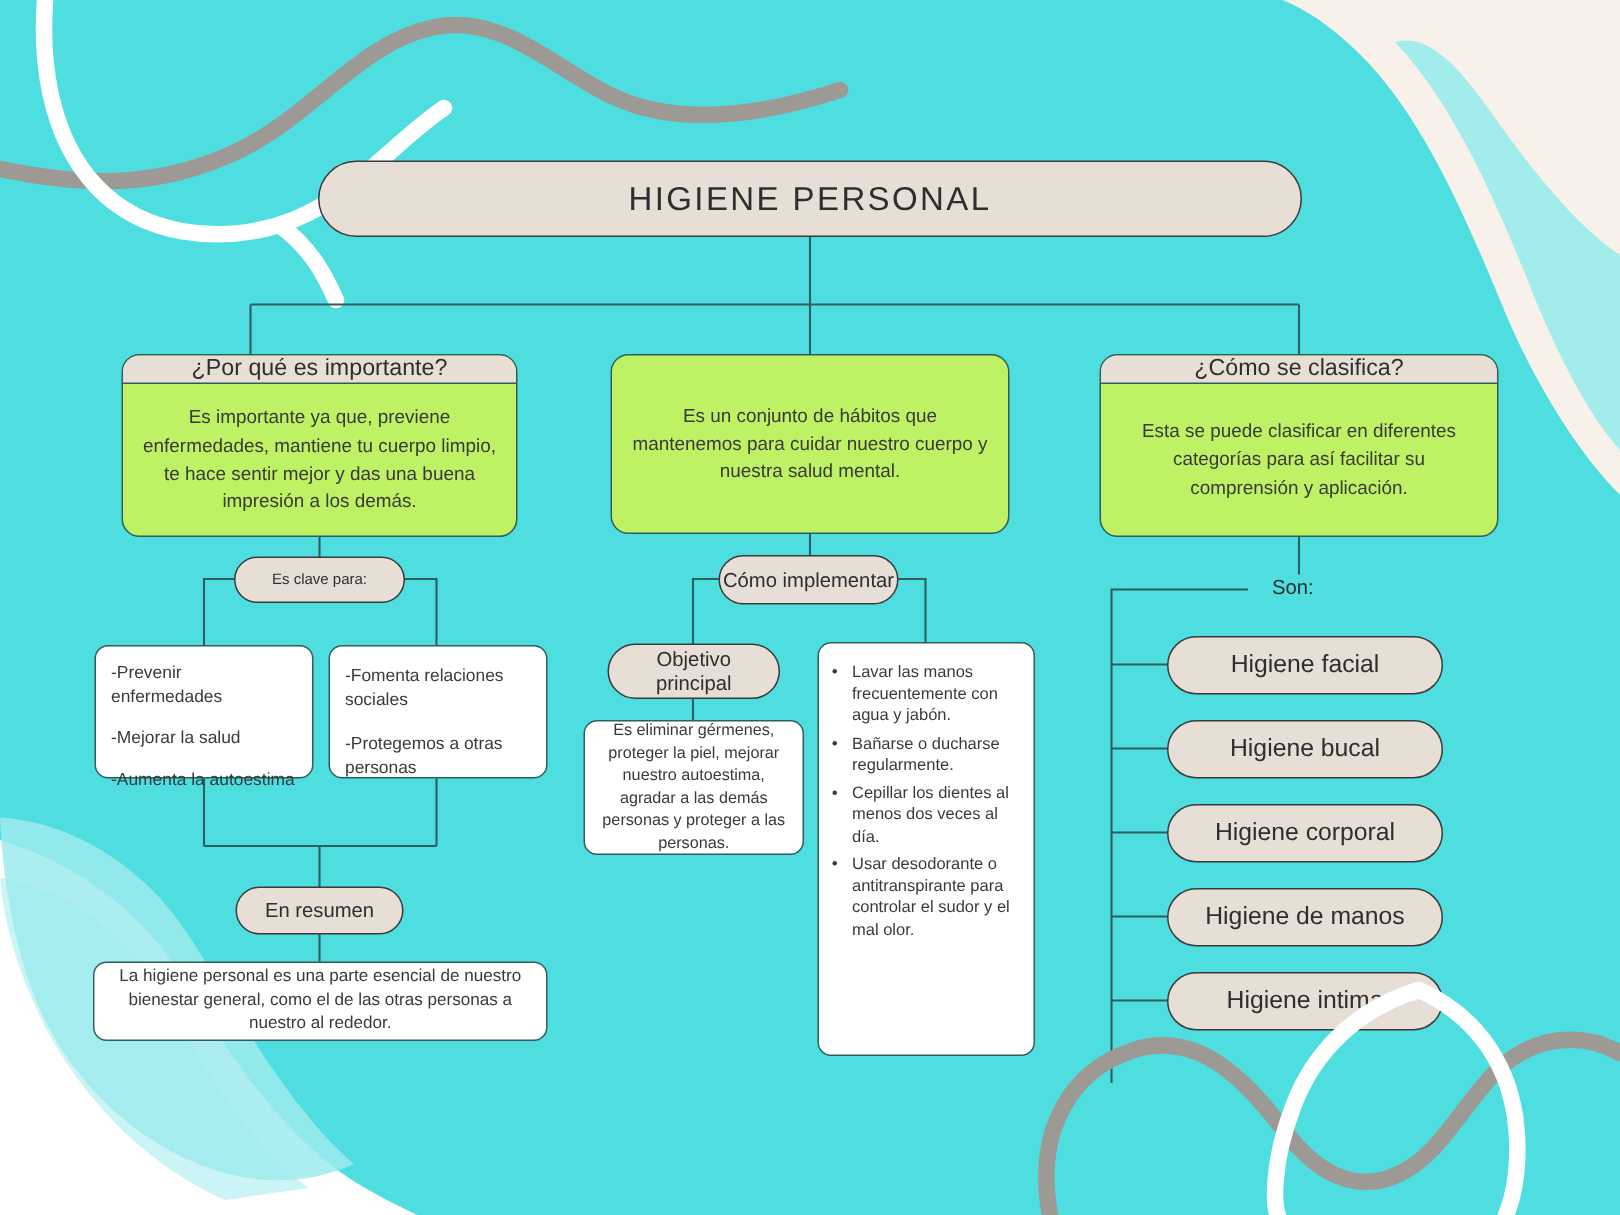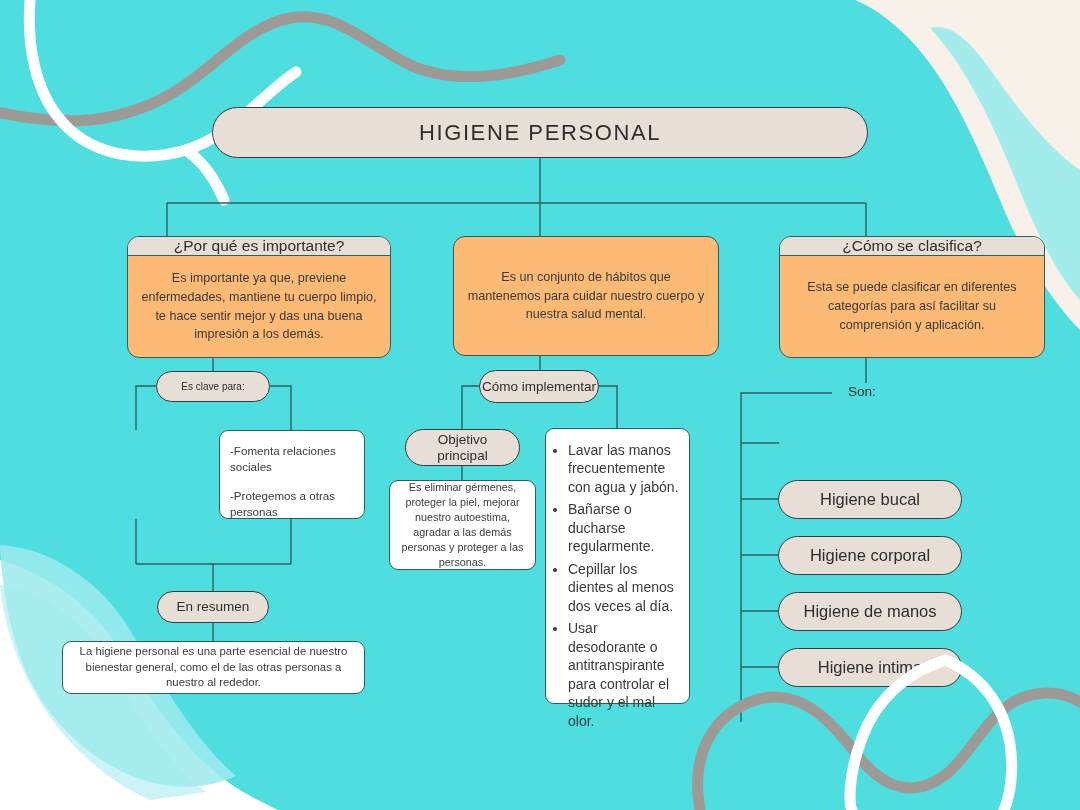--- a/index.html
+++ b/index.html
@@ -22,22 +22,22 @@
 
   
   .root{
     background:#E7DED6;border:1.6px solid #3A3A3A;border-radius:40px;
     display:flex;align-items:center;justify-content:center;
     letter-spacing:1.6px;color:#2E2E2E;
   }
 
   
   .qcard{
-    background:#fdba74;border:1.4px solid #2E5F5E;border-radius:12px;
-    overflow:hidden;display:flex;flex-direction:column;margin-left:46px;
+    background:#bef264;border:1.4px solid #2E5F5E;border-radius:12px;
+    overflow:hidden;display:flex;flex-direction:column;
   }
   .qcard .qhead{
     background:#E7DED6;border-bottom:1.3px solid #2E5F5E;
     display:flex;align-items:center;justify-content:center;
     color:#2E2E2E;font-size:15.5px;
   }
   .qcard .qbody{
     flex:1;display:flex;align-items:center;justify-content:center;
     text-align:center;color:#3A3A3A;font-size:12.6px;line-height:1.5;
     padding:6px 12px;
@@ -55,21 +55,21 @@
     background:#FFFFFF;border:1.3px solid #2E5F5E;border-radius:9px;
     color:#3A3A3A;box-sizing:border-box;
   }
   .box.center{display:flex;align-items:center;justify-content:center;text-align:center;}
 
   .dashlist{font-size:11.6px;line-height:1.35;}
   .dashlist div{margin-bottom:12px;}
   .dashlist div:last-child{margin-bottom:0;}
   .dashlist.tight div{margin-bottom:14px;}
 
-  .bullets{margin:0;padding:0 6px 0 22px;list-style:disc;font-size:14px;line-height:1.32;color:#3A3A3A;}
+  .bullets{margin:0;padding:0 6px 0 22px;list-style:disc;font-size:11px;line-height:1.32;color:#3A3A3A;}
   .bullets li{margin-bottom:4px;}
   .bullets li:last-child{margin-bottom:0;}
 
   .son-label{position:absolute;color:#2E2E2E;font-size:13.5px;z-index:2;}
 
   .cat-pill{
     background:#E7DED6;border:1.4px solid #3A3A3A;border-radius:24px;
     display:flex;align-items:center;justify-content:center;
     color:#2E2E2E;font-size:16.5px;
   }
@@ -136,20 +136,25 @@
 
     <div class="node qcard" style="left:81px;top:236px;width:264px;height:122px;">
       <div class="qhead">¿Por qué es importante?</div>
       <div class="qbody">Es importante ya que, previene enfermedades, mantiene tu cuerpo limpio, te hace sentir mejor y das una buena impresión a los demás.</div>
     </div>
 
     <div class="node pill" style="left:156px;top:371px;width:114px;height:31px;font-size:10px;">
       <span>Es clave para:</span>
     </div>
 
+    <div class="node box dashlist" style="left:63px;top:430px;width:146px;height:89px;padding:10px 10px;">
+      <div>-Prevenir enfermedades</div>
+      <div>-Mejorar la salud</div>
+      <div>-Aumenta la autoestima</div>
+    </div>
 
     <div class="node box dashlist tight" style="left:219px;top:430px;width:146px;height:89px;padding:12px 10px;">
       <div>-Fomenta relaciones sociales</div>
       <div>-Protegemos a otras personas</div>
     </div>
 
     <div class="node pill" style="left:157px;top:591px;width:112px;height:32px;font-size:13.5px;">
       <span>En resumen</span>
     </div>
 
@@ -182,20 +187,23 @@
       </ul>
     </div>
 
     <div class="node qcard" style="left:733px;top:236px;width:266px;height:122px;">
       <div class="qhead">¿Cómo se clasifica?</div>
       <div class="qbody">Esta se puede clasificar en diferentes categorías para así facilitar su comprensión y aplicación.</div>
     </div>
 
     <div class="son-label" style="left:848px;top:384px;">Son:</div>
 
+    <div class="node cat-pill" style="left:778px;top:424px;width:184px;height:39px;">
+      <span>Higiene facial</span>
+    </div>
     <div class="node cat-pill" style="left:778px;top:480px;width:184px;height:39px;">
       <span>Higiene bucal</span>
     </div>
     <div class="node cat-pill" style="left:778px;top:536px;width:184px;height:39px;">
       <span>Higiene corporal</span>
     </div>
     <div class="node cat-pill" style="left:778px;top:592px;width:184px;height:39px;">
       <span>Higiene de manos</span>
     </div>
     <div class="node cat-pill" style="left:778px;top:648px;width:184px;height:39px;">

